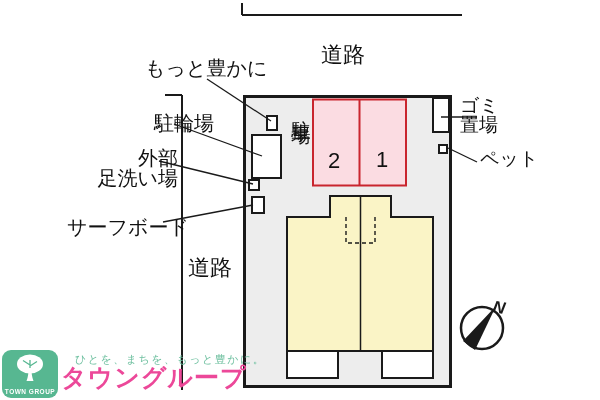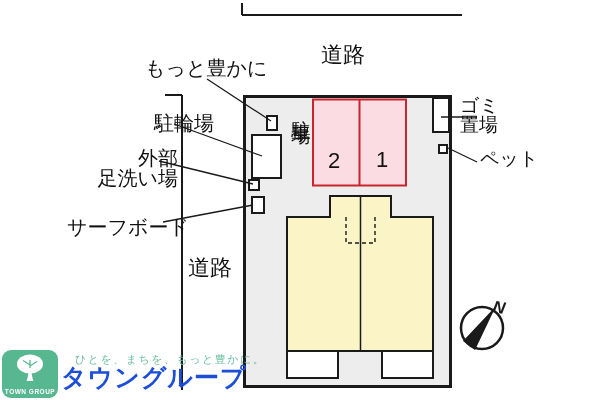--- a/index.html
+++ b/index.html
@@ -95,15 +95,15 @@
 
   <div id="badge" style="background:#57b791;">
     <svg id="badge-tree" width="34" height="32" viewBox="0 0 34 32">
       <ellipse cx="17" cy="10" rx="13" ry="9.5" fill="#ffffff"></ellipse>
       <path d="M17 16 L17 6 M17 11 L10 6.5 M17 12 L24 7.5" stroke="#57b791" stroke-width="1.3" fill="none"></path>
       <path d="M13.5 27 Q15.6 22 15.6 14 L18.4 14 Q18.4 22 20.5 27 Z" fill="#ffffff"></path>
     </svg>
     <div id="badge-text">TOWN GROUP</div>
   </div>
   <div id="tagline" style="color:#6fc0a0;">ひとを、まちを、もっと豊かに。</div>
-  <div id="company" style="color:#1d4ed8;">タウングループ</div>
+  <div id="company" style="color:#ec4899;">タウングループ</div>
 
 </div>
 
 </body></html>

